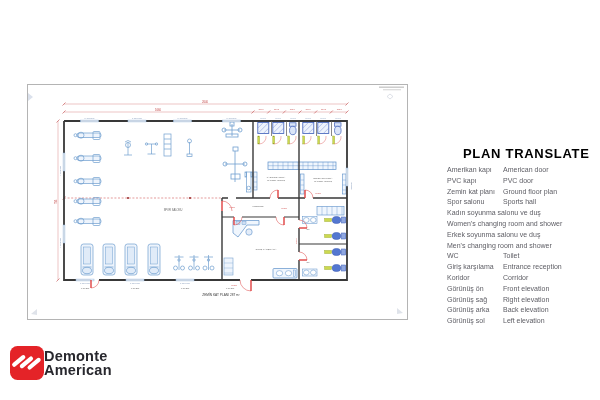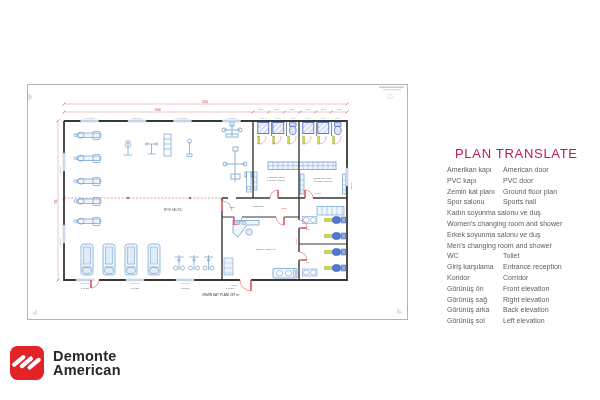--- a/index.html
+++ b/index.html
@@ -1,24 +1,24 @@
 <!DOCTYPE html>
 <html><head>
 <meta charset="utf-8">
 <style>
   html,body{margin:0;padding:0}
   body{width:600px;height:400px;background:#ffffff;position:relative;overflow:hidden;
        font-family:"Liberation Sans",sans-serif;}
   .plan{position:absolute;left:27px;top:84px;width:381px;height:236px}
   .plan svg{display:block;font-family:"Liberation Sans",sans-serif}
   .panel{position:absolute;left:447px;top:146px;width:150px}
-  .panel h2{margin:0 0 5px 8px;font-size:13px;font-weight:400;letter-spacing:.7px;color:#be185d}
+  .panel h2{margin:0 0 5px 16px;font-size:13px;font-weight:700;letter-spacing:.7px;color:#000000}
   .trow{display:flex;height:10.8px;font-size:7px;color:#5d5d64;white-space:nowrap}
   .trow .tr{width:56px;flex:none}
-  .logo{position:absolute;left:10px;top:346px;display:flex;align-items:center;gap:9px}
+  .logo{position:absolute;left:10px;top:346px;display:flex;align-items:center;gap:0}
   .logo-text{font-size:14.5px;font-weight:bold;color:#28282e;line-height:14.5px;letter-spacing:.2px}
 </style>
 </head>
 <body>
 
 <div class="plan">
 <svg width="381" height="236" viewBox="0 0 381 236" xmlns="http://www.w3.org/2000/svg">
 
   <g>
     <rect x="0.5" y="0.5" width="380" height="235" fill="#ffffff" stroke="#b4b4b4" stroke-width="1"></rect>

